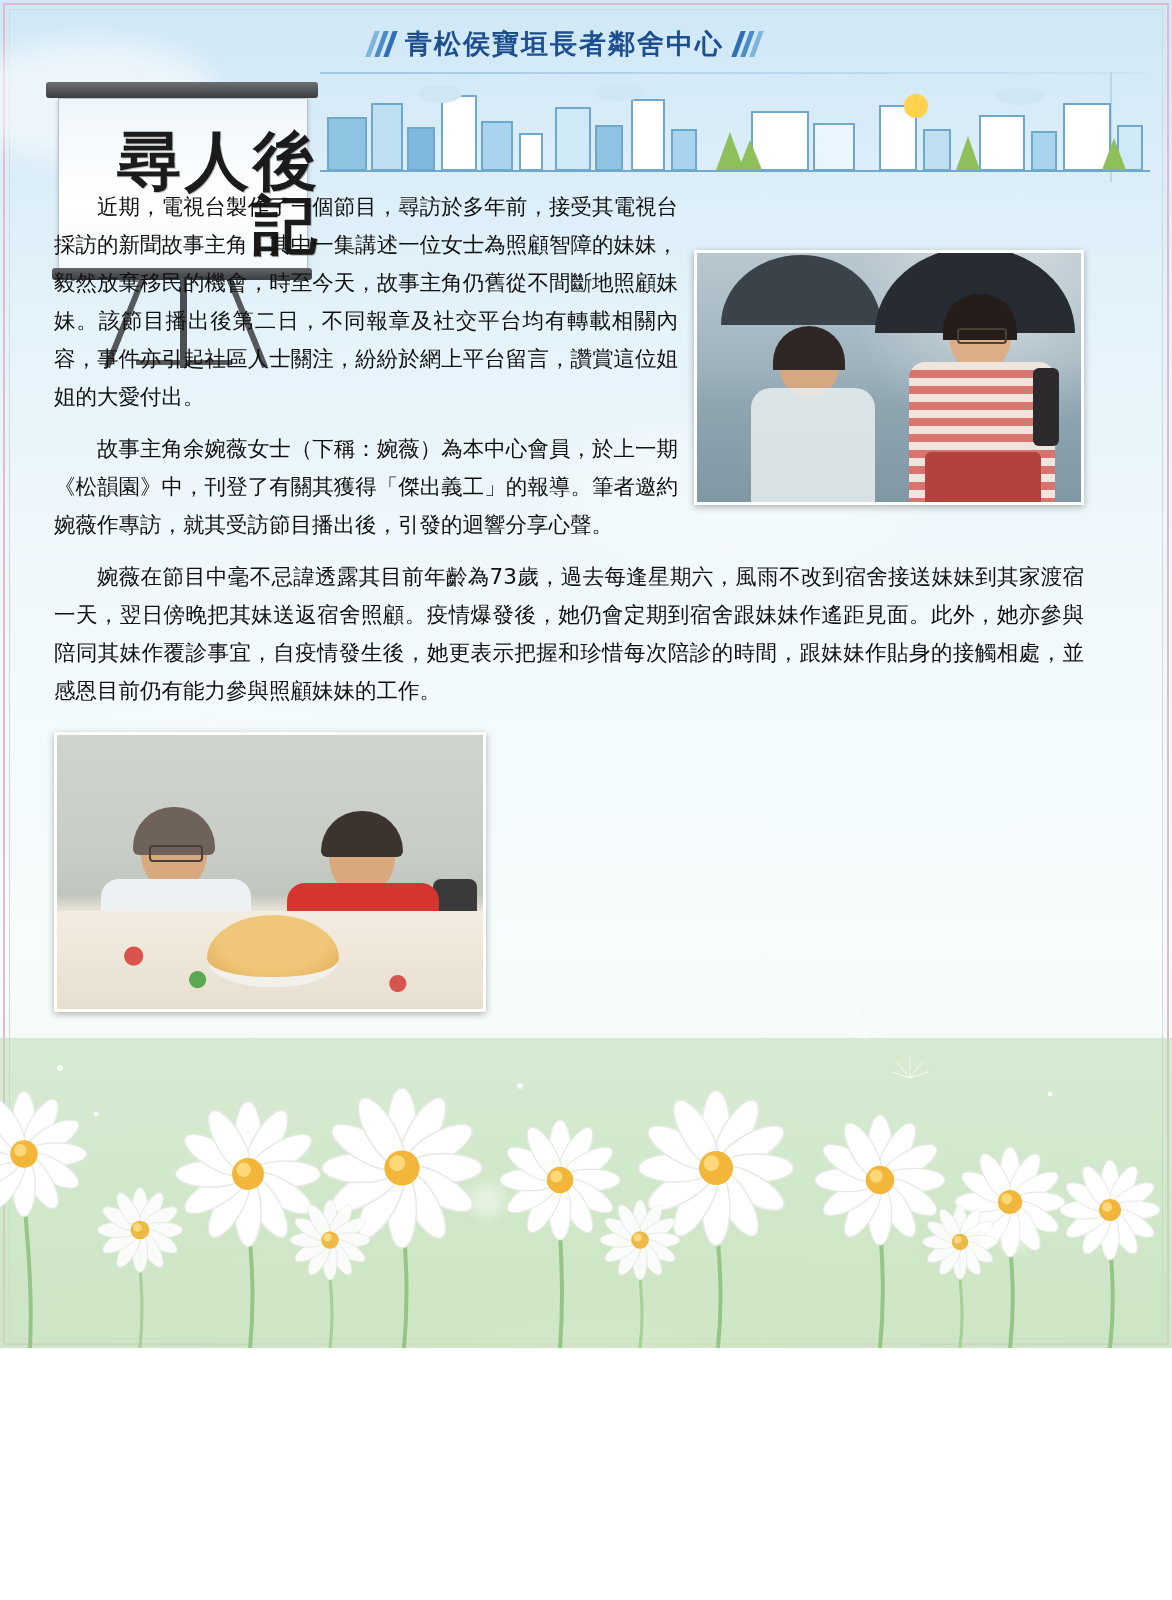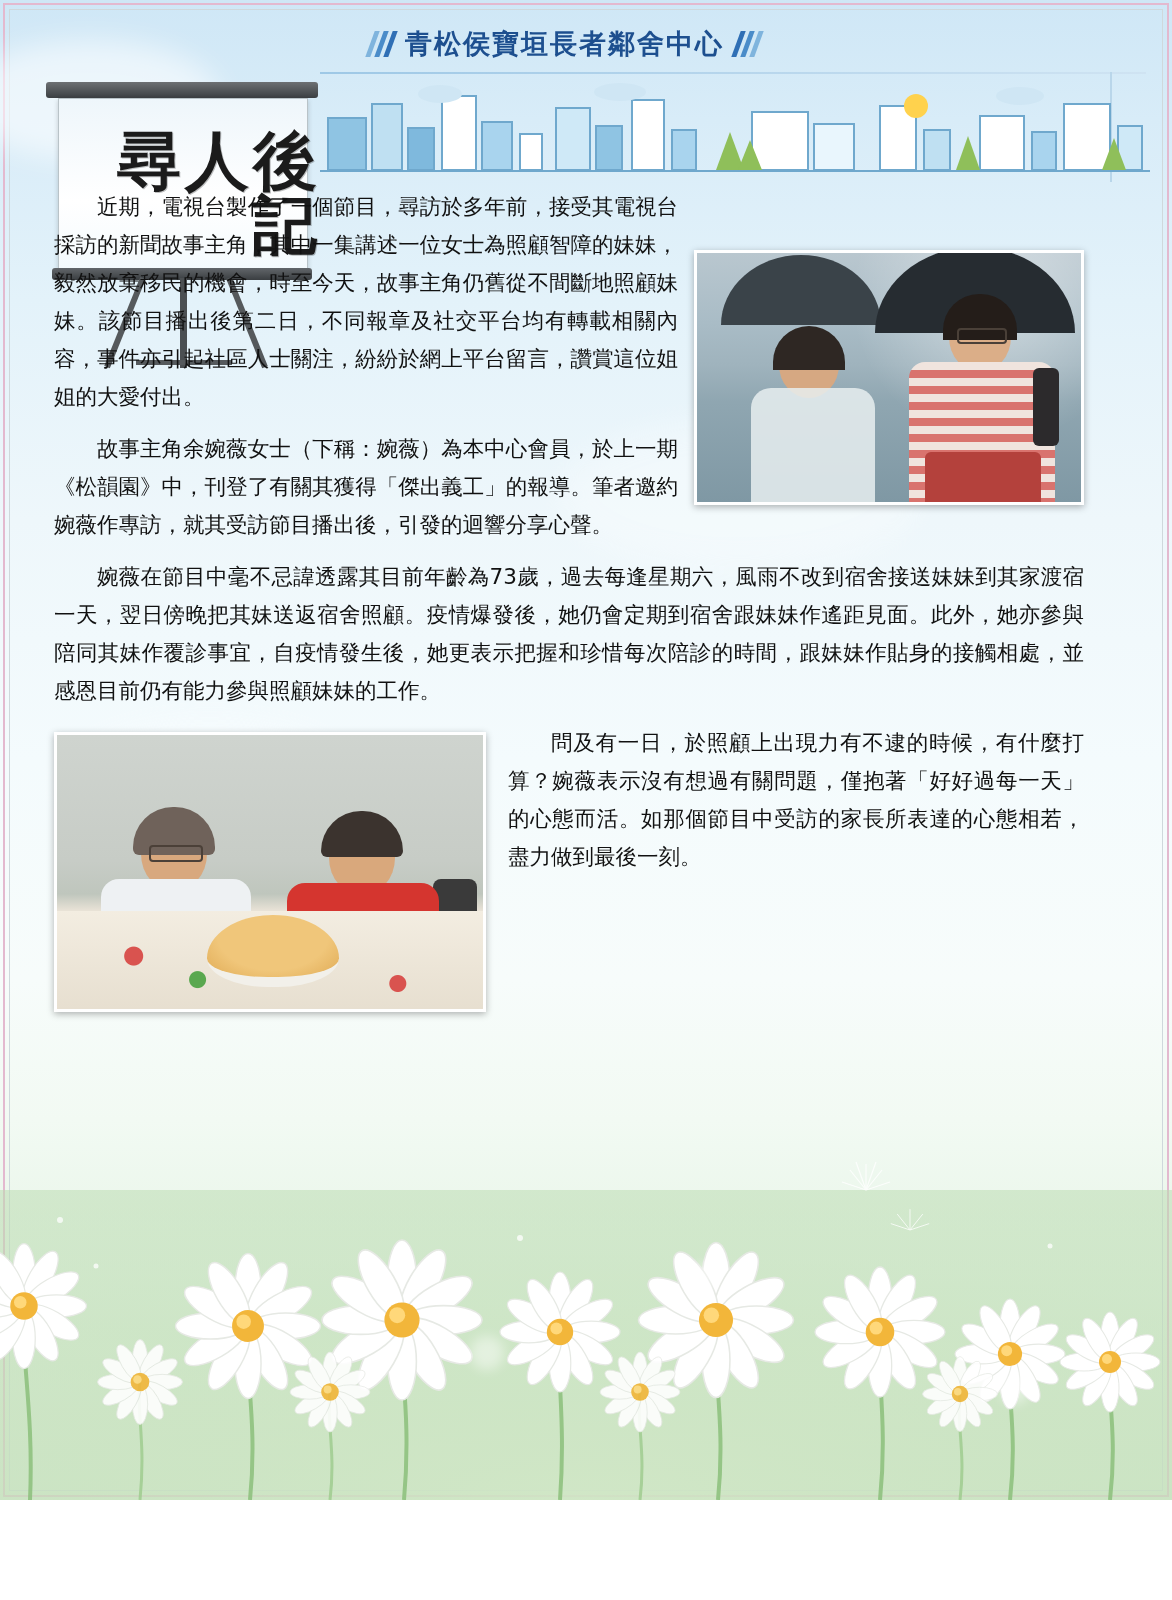--- a/index.html
+++ b/index.html
@@ -11,21 +11,21 @@
     height: 1600px;
     font-family: "Liberation Sans", sans-serif;
     background: #ffffff;
     overflow: hidden;
   }
 
   
   .page {
     position: relative;
     width: 1172px;
-    height: 1500px;
+    height: 1348px;
     overflow: hidden;
     background:
       linear-gradient(180deg,
         #cfe7f6 0px,
         #d8ecf8 120px,
         #e3f2fa 300px,
         #eef7fb 520px,
         #f4fbfd 760px,
         #f7fcfb 980px,
         #f2faf3 1120px,
@@ -434,21 +434,20 @@
         <div class="pl-right">
           <div class="head"></div>
             <div class="hair"></div>
             <div class="body"></div>
         </div>
         <div class="tbl-cloth"></div>
         <div class="cake"></div>
       </div>
     </div>
 
-    <p class="para">問及有一日，於照顧上出現力有不逮的時候，有什麼打算？婉薇表示沒有想過有關問題，僅抱著「好好過每一天」的心態而活。如那個節目中受訪的家長所表達的心態相若，盡力做到最後一刻。</p>
   </div>
 
   <div class="meadow">
     <svg width="1172" height="430" viewBox="0 0 1172 430">
       <defs>
         <radialGradient id="grassGrad" cx="50%" cy="100%" r="80%">
           <stop offset="0%" stop-color="#cfe6c4" stop-opacity="0.9"></stop>
           <stop offset="100%" stop-color="#bcdcb2" stop-opacity="0.55"></stop>
         </radialGradient>
         <g id="daisy">

